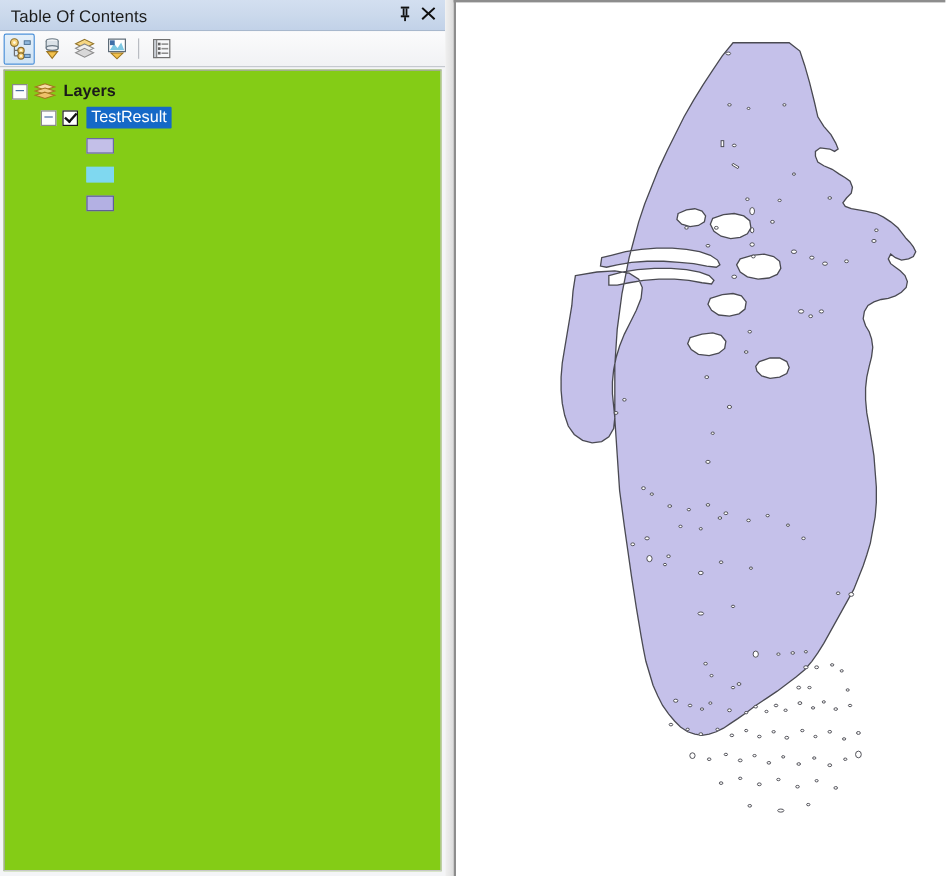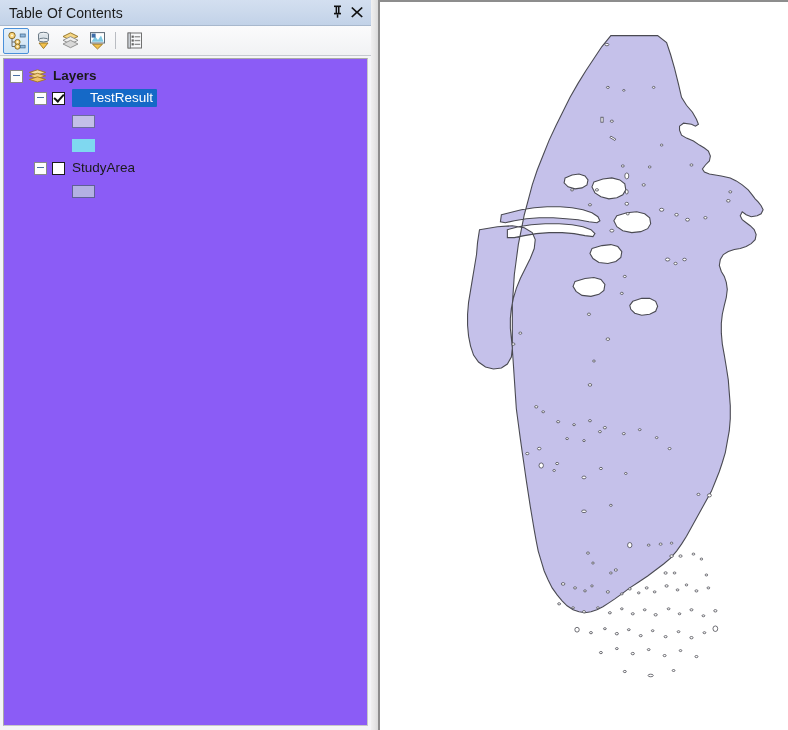--- a/index.html
+++ b/index.html
@@ -100,21 +100,21 @@
     width: 1px;
     height: 17px;
     background: #b9bcc2;
     margin: 0 5px 0 4px;
   }
 
   
   #toc-tree-wrap {
     flex: 1 1 auto;
     margin: 2px 3px 4px 3px;
-    background: #8b5cf6;
+    background: #84cc16;
     border: 1px solid #a9a9a9;
     border-right-color: #c8c8c8;
     border-bottom-color: #c8c8c8;
     overflow: hidden;
     position: relative;
   }
   #toc-tree {
     padding: 6px 0 0 0;
     font-size: 13.5px;
     color: #1a1a1a;
@@ -185,21 +185,21 @@
 
   .node-label {
     font-size: 13.5px;
     color: #1a1a1a;
     line-height: 1;
   }
   .node-label.bold { font-weight: bold; }
   .node-label.selected {
     background: #1569c7;
     color: #ffffff;
-    padding: 2px 4px 3px 18px;
+    padding: 2px 4px 3px 4px;
     border-radius: 1px;
   }
 
   .swatch {
     width: 23px;
     height: 13px;
     box-sizing: border-box;
     cursor: pointer;
   }
 
@@ -347,25 +347,20 @@
           <span class="node-label selected">TestResult</span>
         </div>
         <div class="tree-row swatch-row">
           <span class="swatch" style="background:#c3bfe8;border:1px solid #6b6b9e;"></span>
         </div>
 
         <div class="tree-row swatch-row">
           <span class="swatch" style="background:#7fd8f0;border:1px solid #7fd8f0;"></span>
         </div>
 
-        <div class="tree-row indent2">
-          <span class="expander"></span>
-          <span class="chkbox"></span>
-          <span class="node-label">StudyArea</span>
-        </div>
         <div class="tree-row swatch-row">
           <span class="swatch" style="background:#b3b0e3;border:1px solid #5f5f96;"></span>
         </div>
 
       </div>
     </div>
   </div>
 
   <div id="splitter"></div>
 

